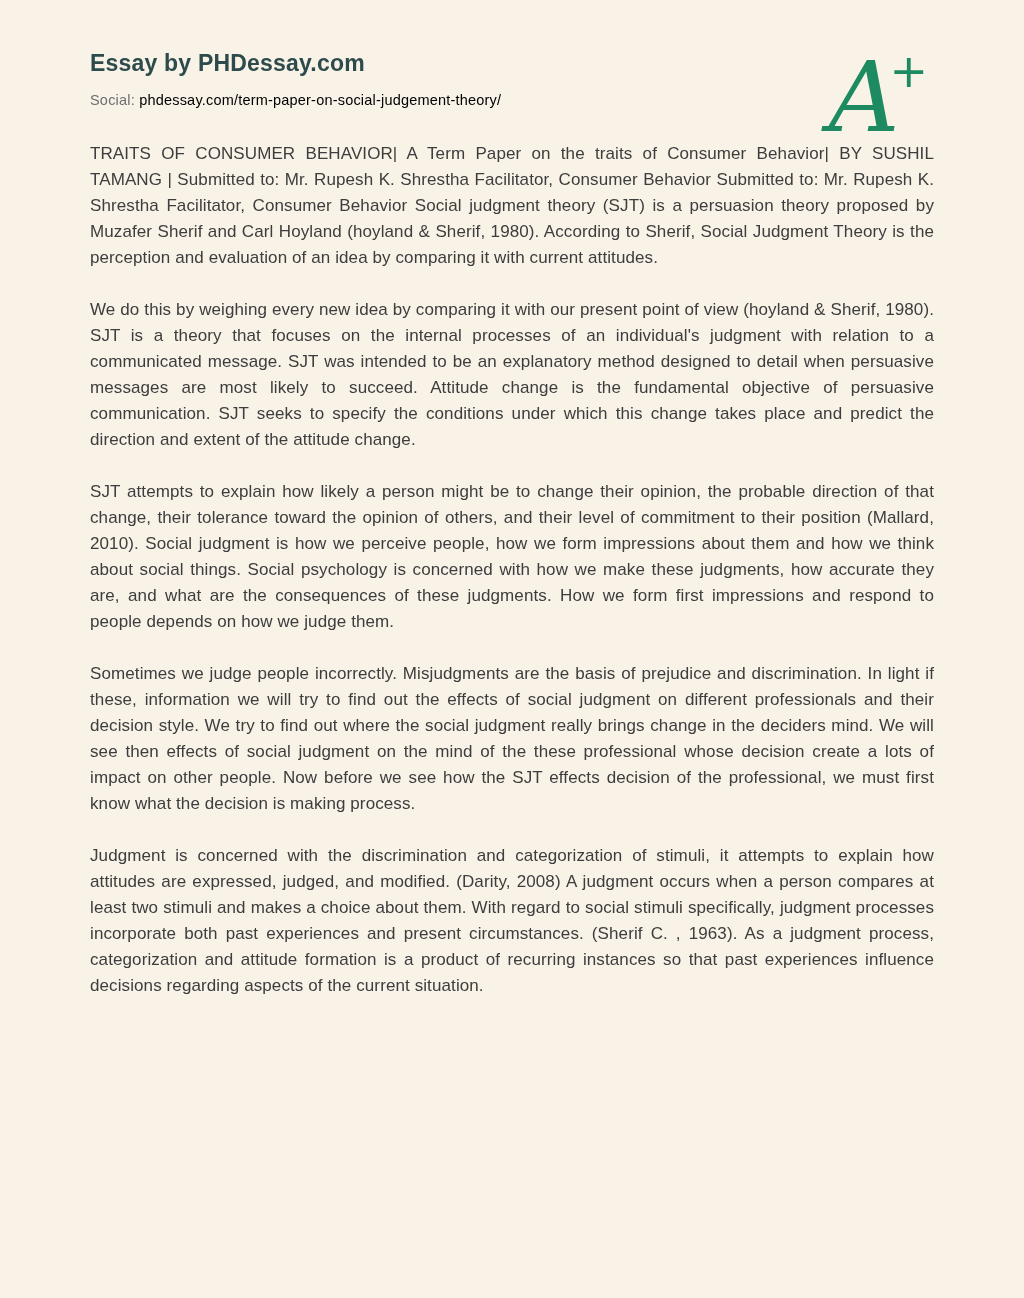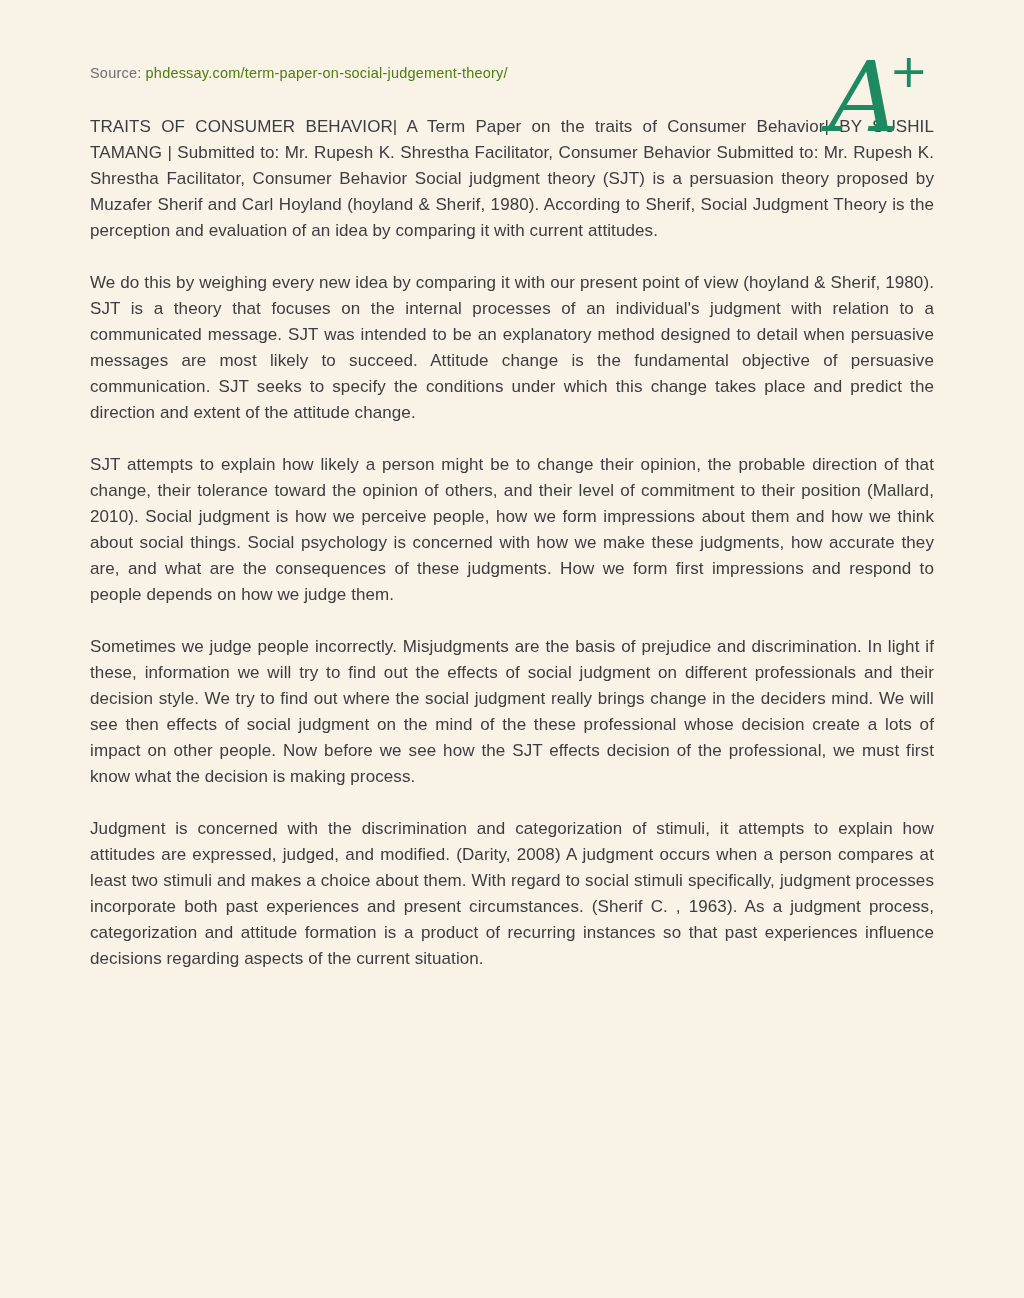--- a/index.html
+++ b/index.html
@@ -24,21 +24,21 @@
     color: #2d4b4c;
     letter-spacing: 0.2px;
   }
   .source-line {
     margin-top: 15px;
     font-size: 14.5px;
     color: #6f6f6f;
     letter-spacing: 0.2px;
   }
   .source-link {
-    color: #4d7c0f;
+    color: #000000;
     text-decoration: none;
     cursor: pointer;
     text-align: center;
   }
   .logo {
     position: absolute;
     top: 48px;
     right: 96px;
     color: #1e8a62;
     white-space: nowrap;
@@ -80,23 +80,24 @@
 </style>
 </head>
 <body>
 
 <div class="page">
 
   <div class="logo">
     <span class="logo-a">A</span><span class="logo-plus">+</span>
   </div>
 
+  <div class="header-title">Essay by PHDessay.com</div>
 
   <div class="source-line">
-    <span>Source:</span>
+    <span>Social:</span>
     <a class="source-link">phdessay.com/term-paper-on-social-judgement-theory/</a>
   </div>
 
 
   <div class="essay">
     <p>TRAITS OF CONSUMER BEHAVIOR| A Term Paper on the traits of Consumer Behavior| BY SUSHIL TAMANG | Submitted to: Mr. Rupesh K. Shrestha Facilitator, Consumer Behavior Submitted to: Mr. Rupesh K. Shrestha Facilitator, Consumer Behavior Social judgment theory (SJT) is a persuasion theory proposed by Muzafer Sherif and Carl Hoyland (hoyland &amp; Sherif, 1980). According to Sherif, Social Judgment Theory is the perception and evaluation of an idea by comparing it with current attitudes.</p>
     <p>We do this by weighing every new idea by comparing it with our present point of view (hoyland &amp; Sherif, 1980). SJT is a theory that focuses on the internal processes of an individual's judgment with relation to a communicated message. SJT was intended to be an explanatory method designed to detail when persuasive messages are most likely to succeed. Attitude change is the fundamental objective of persuasive communication. SJT seeks to specify the conditions under which this change takes place and predict the direction and extent of the attitude change.</p>
     <p>SJT attempts to explain how likely a person might be to change their opinion, the probable direction of that change, their tolerance toward the opinion of others, and their level of commitment to their position (Mallard, 2010). Social judgment is how we perceive people, how we form impressions about them and how we think about social things. Social psychology is concerned with how we make these judgments, how accurate they are, and what are the consequences of these judgments. How we form first impressions and respond to people depends on how we judge them.</p>
     <p>Sometimes we judge people incorrectly. Misjudgments are the basis of prejudice and discrimination. In light if these, information we will try to find out the effects of social judgment on different professionals and their decision style. We try to find out where the social judgment really brings change in the deciders mind. We will see then effects of social judgment on the mind of the these professional whose decision create a lots of impact on other people. Now before we see how the SJT effects decision of the professional, we must first know what the decision is making process.</p>
     <p>Judgment is concerned with the discrimination and categorization of stimuli, it attempts to explain how attitudes are expressed, judged, and modified. (Darity, 2008) A judgment occurs when a person compares at least two stimuli and makes a choice about them. With regard to social stimuli specifically, judgment processes incorporate both past experiences and present circumstances. (Sherif C. , 1963). As a judgment process, categorization and attitude formation is a product of recurring instances so that past experiences influence decisions regarding aspects of the current situation.</p>

